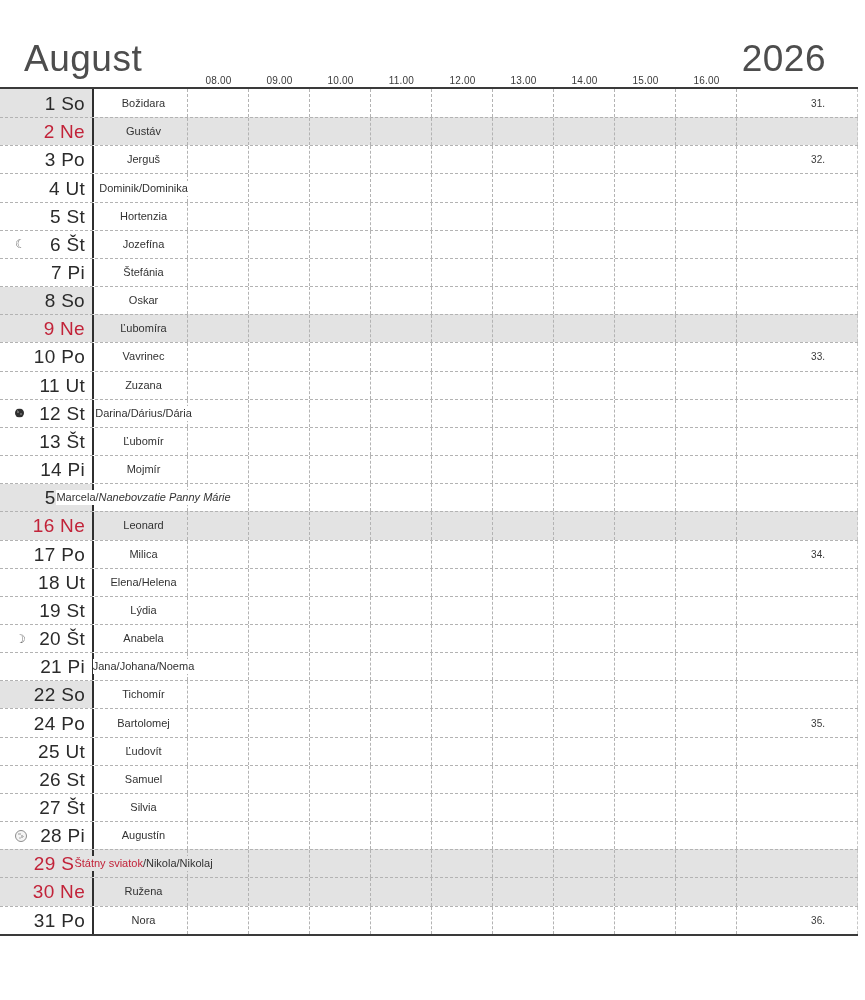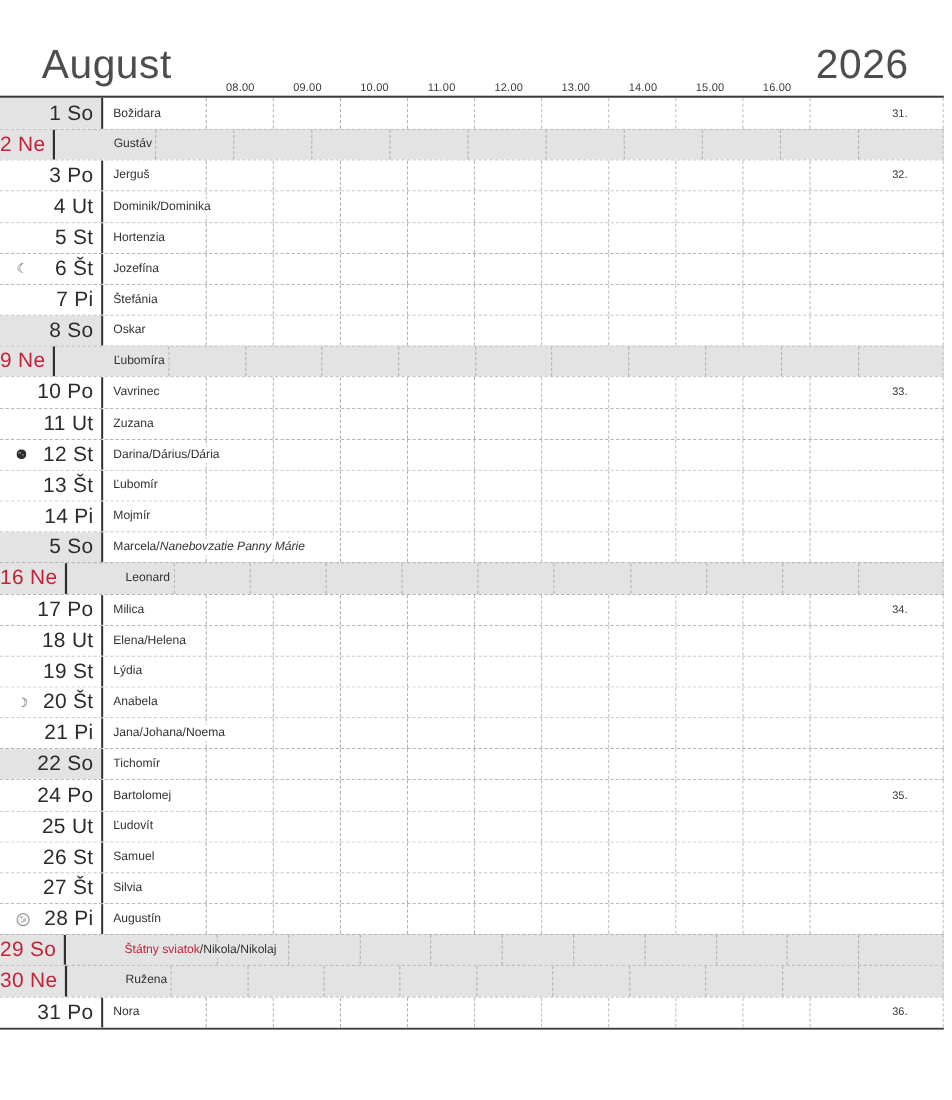--- a/index.html
+++ b/index.html
@@ -12,21 +12,21 @@
   }
   html,body{margin:0;padding:0;}
   body{
     width:865px;height:1000px;position:relative;background:#ffffff;
     font-family:"Liberation Sans", sans-serif;
     -webkit-font-smoothing:antialiased;
   }
   .page{position:absolute;inset:0;}
   
   .month-title{
-    position:absolute;left:38px;top:40px;
+    position:absolute;left:24px;top:40px;
     font-size:37px;font-weight:300;color:#4d4d4d;line-height:1;letter-spacing:.5px;
   }
   .year-title{
     position:absolute;right:39px;top:40px;
     font-size:37px;font-weight:300;color:#4d4d4d;line-height:1;letter-spacing:.5px;
   }
   .time-labels{
     position:absolute;left:188px;top:75px;width:549px;display:flex;
   }
   .time-labels span{
@@ -36,21 +36,21 @@
   .grid{
     position:absolute;left:0;top:87px;width:858px;
     border-top:2px solid var(--line-solid);
     border-bottom:2px solid var(--line-solid);
     box-sizing:content-box;
   }
   .row{
     display:flex;height:var(--rowh);box-sizing:border-box;background:#ffffff;
   }
   .row + .row{border-top:1px dashed var(--line-dash);}
-  .row.shade-full{background:var(--gray);gap:44px;}
+  .row.shade-full{background:var(--gray);}
   .row.shade-daycell .col-day{background:var(--gray);}
   .row > div{box-sizing:border-box;height:100%;}
   .col-day{
     width:94px;position:relative;display:flex;align-items:center;justify-content:flex-end;
     padding-right:7px;border-right:2px solid #2f2f2f;background:inherit;
   }
   .day-label{
     font-size:19px;color:var(--ink);line-height:1;white-space:nowrap;letter-spacing:.3px;
   }
   .row.red .day-label{color:var(--red);}
@@ -70,21 +70,21 @@
     border:1px solid #8d8d8d;
     background:
       radial-gradient(circle at 35% 30%, #c6c6c6 0 1.2px, transparent 1.3px),
       radial-gradient(circle at 62% 55%, #bdbdbd 0 1.5px, transparent 1.6px),
       radial-gradient(circle at 40% 72%, #cfcfcf 0 1px, transparent 1.1px),
       #f5f5f5;
   }
   .col-name{
     width:94px;display:flex;align-items:center;padding-left:9px;
     border-right:1px dashed var(--line-dash);background:inherit;
-    position:relative;z-index:2;
+    position:relative;z-index:2;justify-content:center;
   }
   .name-text{
     font-size:11px;color:#323232;white-space:nowrap;line-height:1;
     position:relative;z-index:3;background:inherit;padding:2px 3px 2px 0;
   }
   .seg-italic{font-style:italic;}
   .seg-red{color:var(--red);}
   .col-hour{
     width:61px;border-right:1px dashed var(--line-dash);background:inherit;
   }

